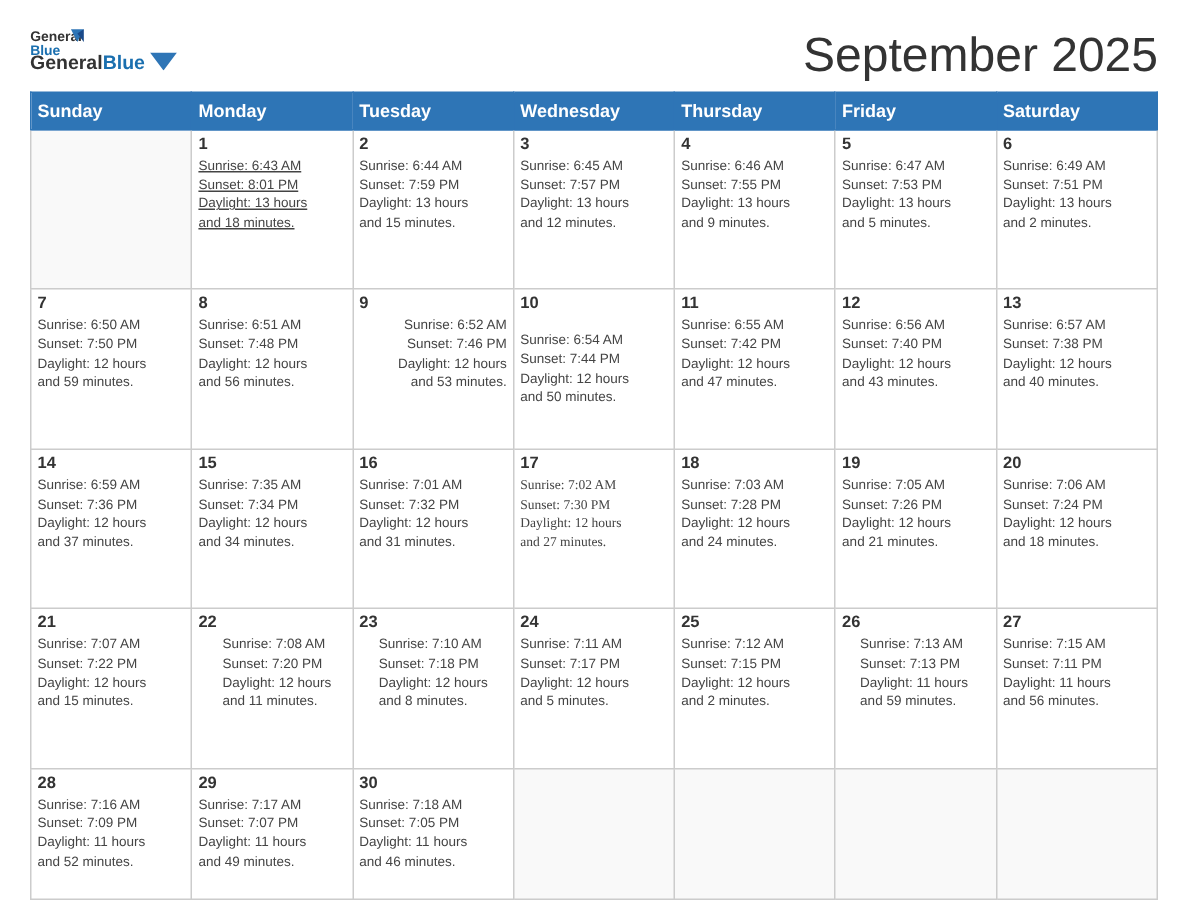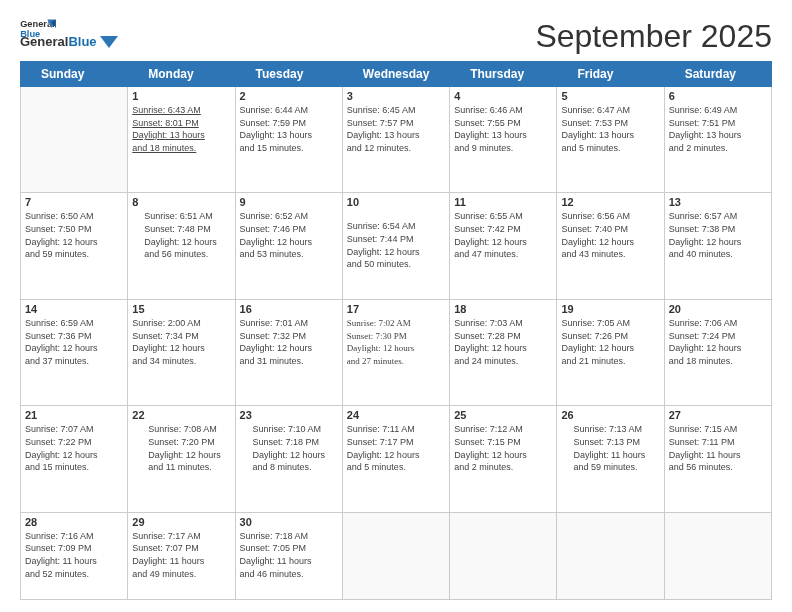--- a/index.html
+++ b/index.html
@@ -51,21 +51,21 @@
       flex: 1;
       border: 1px solid #ccc;
       border-collapse: collapse;
       width: 100%;
       table-layout: fixed;
     }
     .calendar th {
       background-color: #2e75b6;
       color: #fff;
       font-size: 12px;
-      padding: 5px 20px;
+      padding: 5px 4px;
       text-align: left;
       border: 1px solid #2e75b6;
     }
     .calendar td {
       border: 1px solid #ccc;
       vertical-align: top;
       padding: 3px 4px;
       font-size: 9.5px;
       color: #333;
       width: 14.28%;
@@ -178,28 +178,28 @@
         <tr>
           <td>
             <span class="day-num">7</span>
             <div class="day-info" style="white-space: pre-line;">Sunrise: 6:50 AM
 Sunset: 7:50 PM
 Daylight: 12 hours
 and 59 minutes.</div>
           </td>
           <td>
             <span class="day-num">8</span>
-            <div class="day-info" style="white-space: pre-line; margin-left: 12px;">Sunrise: 6:51 AM
+            <div class="day-info" style="white-space: pre-line;">Sunrise: 6:51 AM
 Sunset: 7:48 PM
 Daylight: 12 hours
 and 56 minutes.</div>
           </td>
           <td>
             <span class="day-num">9</span>
-            <div class="day-info" style="white-space: pre-line;">Sunrise: 6:52 AM
+            <div class="day-info" style="white-space: pre-line; text-align: right;">Sunrise: 6:52 AM
 Sunset: 7:46 PM
 Daylight: 12 hours
 and 53 minutes.</div>
           </td>
           <td>
             <span class="day-num">10</span>
             <div class="day-info" style="white-space: pre-line; margin-top: 12px;">Sunrise: 6:54 AM
 Sunset: 7:44 PM
 Daylight: 12 hours
 and 50 minutes.</div>
@@ -229,21 +229,21 @@
         <tr>
           <td>
             <span class="day-num">14</span>
             <div class="day-info" style="white-space: pre-line;">Sunrise: 6:59 AM
 Sunset: 7:36 PM
 Daylight: 12 hours
 and 37 minutes.</div>
           </td>
           <td>
             <span class="day-num">15</span>
-            <div class="day-info" style="white-space: pre-line;">Sunrise: 2:00 AM
+            <div class="day-info" style="white-space: pre-line;">Sunrise: 7:35 AM
 Sunset: 7:34 PM
 Daylight: 12 hours
 and 34 minutes.</div>
           </td>
           <td>
             <span class="day-num">16</span>
             <div class="day-info" style="white-space: pre-line;">Sunrise: 7:01 AM
 Sunset: 7:32 PM
 Daylight: 12 hours
 and 31 minutes.</div>

